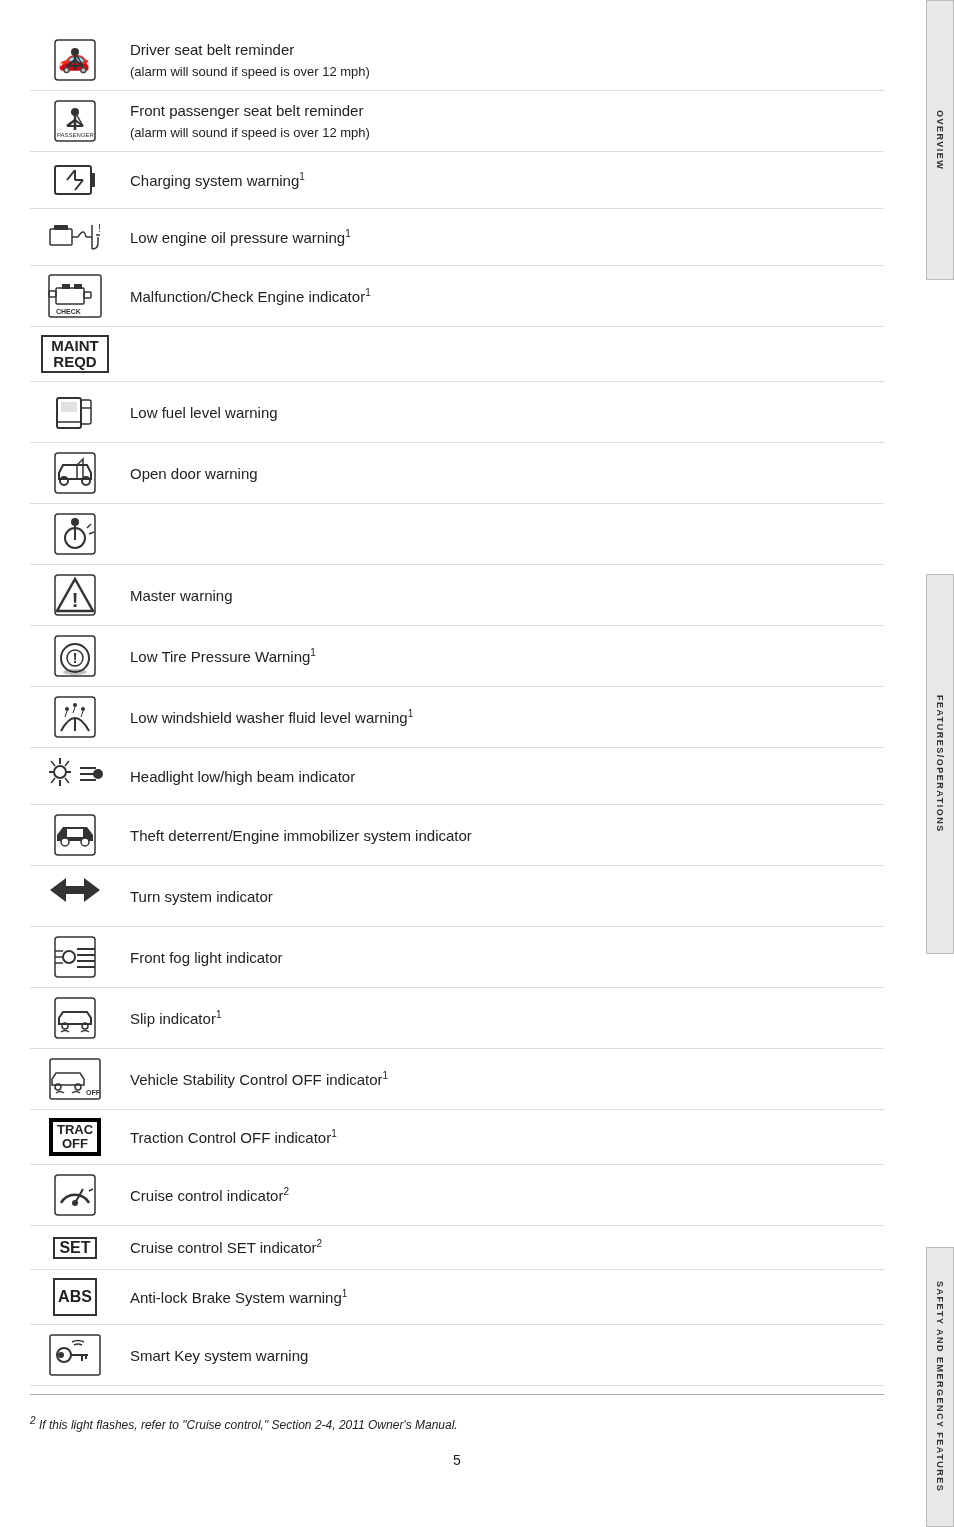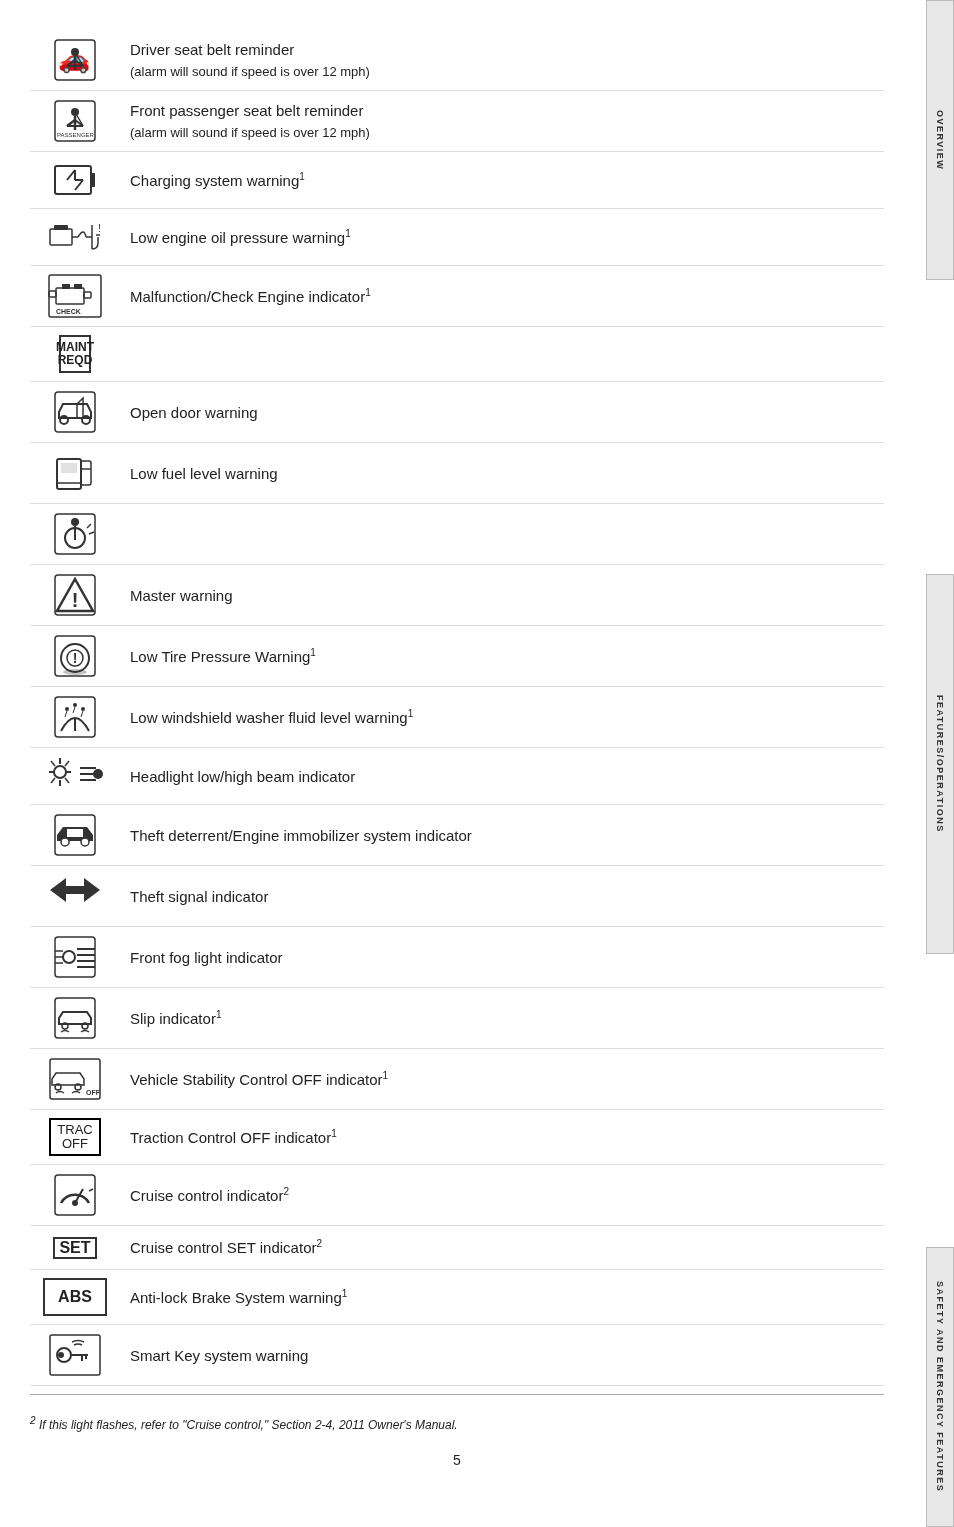--- a/index.html
+++ b/index.html
@@ -187,49 +187,49 @@
       <rect x="26" y="10" width="8" height="5" fill="#333"></rect>
       <rect x="36" y="18" width="7" height="6" rx="1" fill="none" stroke="#333" stroke-width="1.5"></rect>
       <rect x="1" y="17" width="7" height="6" rx="1" fill="none" stroke="#333" stroke-width="1.5"></rect>
       <text x="8" y="40" font-size="7" font-family="Arial" fill="#333" font-weight="bold">CHECK</text>
     </svg>
           </div>
           <div class="desc-cell">Malfunction/Check Engine indicator<sup style="font-size:10px;">1</sup></div>
         </div>
         <div class="indicator-row">
           <div class="icon-cell">
-            <div style="border:2px solid #333;width:32px;height:38px;display:flex;align-items:center;justify-content:center;font-size:12px;font-weight:bold;line-height:1.1;text-align:center;padding:2px;">MAINT<br>REQD</div>
-          </div>
-        </div>
-        <div class="indicator-row">
-          <div class="icon-cell">
-            <svg width="44" height="44" viewBox="0 0 44 44" xmlns="http://www.w3.org/2000/svg">
-      <rect x="2" y="2" width="40" height="40" rx="3" fill="none" stroke="#333" stroke-width="1.5"></rect>
-
-      <path d="M6 28 L6 22 L10 14 L34 14 L38 22 L38 28 Z" fill="none" stroke="#333" stroke-width="2"></path>
-      <circle cx="11" cy="30" r="4" fill="none" stroke="#333" stroke-width="2"></circle>
-      <circle cx="33" cy="30" r="4" fill="none" stroke="#333" stroke-width="2"></circle>
-
-      <path d="M24 14 L24 28" stroke="#333" stroke-width="1.5"></path>
-      <path d="M24 14 L30 8 L30 28 L24 28" fill="none" stroke="#333" stroke-width="1.5"></path>
-    </svg>
-          </div>
-          <div class="desc-cell">Open door warning</div>
+            <div style="border:2px solid #333;width:68px;height:38px;display:flex;align-items:center;justify-content:center;font-size:15px;font-weight:bold;line-height:1.1;text-align:center;padding:2px;">MAINT<br>REQD</div>
+          </div>
         </div>
         <div class="indicator-row">
           <div class="icon-cell">
             <svg width="44" height="44" viewBox="0 0 44 44" xmlns="http://www.w3.org/2000/svg">
       <rect x="4" y="8" width="24" height="30" rx="2" fill="none" stroke="#333" stroke-width="2"></rect>
       <rect x="8" y="12" width="16" height="10" fill="#333" opacity="0.15"></rect>
       <rect x="28" y="10" width="10" height="24" rx="2" fill="none" stroke="#333" stroke-width="1.5"></rect>
       <line x1="28" y1="18" x2="38" y2="18" stroke="#333" stroke-width="1.5"></line>
       <line x1="4" y1="32" x2="28" y2="32" stroke="#333" stroke-width="1.5"></line>
     </svg>
           </div>
           <div class="desc-cell">Low fuel level warning</div>
+        </div>
+        <div class="indicator-row">
+          <div class="icon-cell">
+            <svg width="44" height="44" viewBox="0 0 44 44" xmlns="http://www.w3.org/2000/svg">
+      <rect x="2" y="2" width="40" height="40" rx="3" fill="none" stroke="#333" stroke-width="1.5"></rect>
+
+      <path d="M6 28 L6 22 L10 14 L34 14 L38 22 L38 28 Z" fill="none" stroke="#333" stroke-width="2"></path>
+      <circle cx="11" cy="30" r="4" fill="none" stroke="#333" stroke-width="2"></circle>
+      <circle cx="33" cy="30" r="4" fill="none" stroke="#333" stroke-width="2"></circle>
+
+      <path d="M24 14 L24 28" stroke="#333" stroke-width="1.5"></path>
+      <path d="M24 14 L30 8 L30 28 L24 28" fill="none" stroke="#333" stroke-width="1.5"></path>
+    </svg>
+          </div>
+          <div class="desc-cell">Open door warning</div>
         </div>
         <div class="indicator-row">
           <div class="icon-cell">
             <svg width="44" height="44" viewBox="0 0 44 44" xmlns="http://www.w3.org/2000/svg">
       <rect x="2" y="2" width="40" height="40" rx="3" fill="none" stroke="#333" stroke-width="1.5"></rect>
 
       <circle cx="22" cy="10" r="4" fill="#333"></circle>
       <line x1="22" y1="14" x2="22" y2="28" stroke="#333" stroke-width="2"></line>
 
       <circle cx="22" cy="26" r="10" fill="none" stroke="#333" stroke-width="2"></circle>
@@ -317,21 +317,21 @@
           </div>
           <div class="desc-cell">Theft deterrent/Engine immobilizer system indicator</div>
         </div>
         <div class="indicator-row">
           <div class="icon-cell">
             <svg width="54" height="44" viewBox="0 0 54 44" xmlns="http://www.w3.org/2000/svg">
       <polygon points="2,16 18,4 18,12 30,12 30,20 18,20 18,28" fill="#333"></polygon>
       <polygon points="52,16 36,4 36,12 24,12 24,20 36,20 36,28" fill="#333"></polygon>
     </svg>
           </div>
-          <div class="desc-cell">Theft signal indicator</div>
+          <div class="desc-cell">Turn system indicator</div>
         </div>
         <div class="indicator-row">
           <div class="icon-cell">
             <svg width="44" height="44" viewBox="0 0 44 44" xmlns="http://www.w3.org/2000/svg">
       <rect x="2" y="2" width="40" height="40" rx="3" fill="none" stroke="#333" stroke-width="1.5"></rect>
 
       <circle cx="16" cy="22" r="6" fill="none" stroke="#333" stroke-width="2"></circle>
       <line x1="2" y1="16" x2="10" y2="16" stroke="#333" stroke-width="1.5"></line>
       <line x1="2" y1="22" x2="10" y2="22" stroke="#333" stroke-width="1.5"></line>
       <line x1="2" y1="28" x2="10" y2="28" stroke="#333" stroke-width="1.5"></line>
@@ -370,21 +370,21 @@
 
       <path d="M8 36 Q12 33 16 36" fill="none" stroke="#333" stroke-width="1.5"></path>
       <path d="M24 36 Q28 33 32 36" fill="none" stroke="#333" stroke-width="1.5"></path>
       <text x="38" y="38" font-size="7" font-family="Arial" fill="#333" font-weight="bold">OFF</text>
     </svg>
           </div>
           <div class="desc-cell">Vehicle Stability Control OFF indicator<sup style="font-size:10px;">1</sup></div>
         </div>
         <div class="indicator-row">
           <div class="icon-cell">
-            <div style="border:2px solid #000000;width:52px;height:38px;display:flex;align-items:center;justify-content:center;font-size:13px;font-weight:normal;line-height:1.1;text-align:center;">TRAC<br>OFF</div>
+            <div style="border:4px solid #000000;width:52px;height:38px;display:flex;align-items:center;justify-content:center;font-size:13px;font-weight:bold;line-height:1.1;text-align:center;">TRAC<br>OFF</div>
           </div>
           <div class="desc-cell">Traction Control OFF indicator<sup style="font-size:10px;">1</sup></div>
         </div>
         <div class="indicator-row">
           <div class="icon-cell">
             <svg width="44" height="44" viewBox="0 0 44 44" xmlns="http://www.w3.org/2000/svg">
       <rect x="2" y="2" width="40" height="40" rx="3" fill="none" stroke="#333" stroke-width="1.5"></rect>
 
       <path d="M8 30 A16 16 0 0 1 36 30" fill="none" stroke="#333" stroke-width="2.5"></path>
 
@@ -397,21 +397,21 @@
           <div class="desc-cell">Cruise control indicator<sup style="font-size:10px;">2</sup></div>
         </div>
         <div class="indicator-row">
           <div class="icon-cell">
             <div style="border:2px solid #333;width:44px;height:22px;display:flex;align-items:center;justify-content:center;font-size:16px;font-weight:bold;">SET</div>
           </div>
           <div class="desc-cell">Cruise control SET indicator<sup style="font-size:10px;">2</sup></div>
         </div>
         <div class="indicator-row">
           <div class="icon-cell">
-            <div style="border:2px solid #333;width:64px;height:38px;display:flex;align-items:center;justify-content:center;font-size:16px;font-weight:bold;">ABS</div>
+            <div style="border:2px solid #333;width:44px;height:38px;display:flex;align-items:center;justify-content:center;font-size:16px;font-weight:bold;">ABS</div>
           </div>
           <div class="desc-cell">Anti-lock Brake System warning<sup style="font-size:10px;">1</sup></div>
         </div>
         <div class="indicator-row">
           <div class="icon-cell">
             <svg width="54" height="44" viewBox="0 0 54 44" xmlns="http://www.w3.org/2000/svg">
       <rect x="2" y="2" width="50" height="40" rx="2" fill="none" stroke="#333" stroke-width="1.5"></rect>
 
       <circle cx="16" cy="22" r="7" fill="none" stroke="#333" stroke-width="2"></circle>
       <line x1="23" y1="22" x2="40" y2="22" stroke="#333" stroke-width="2"></line>

